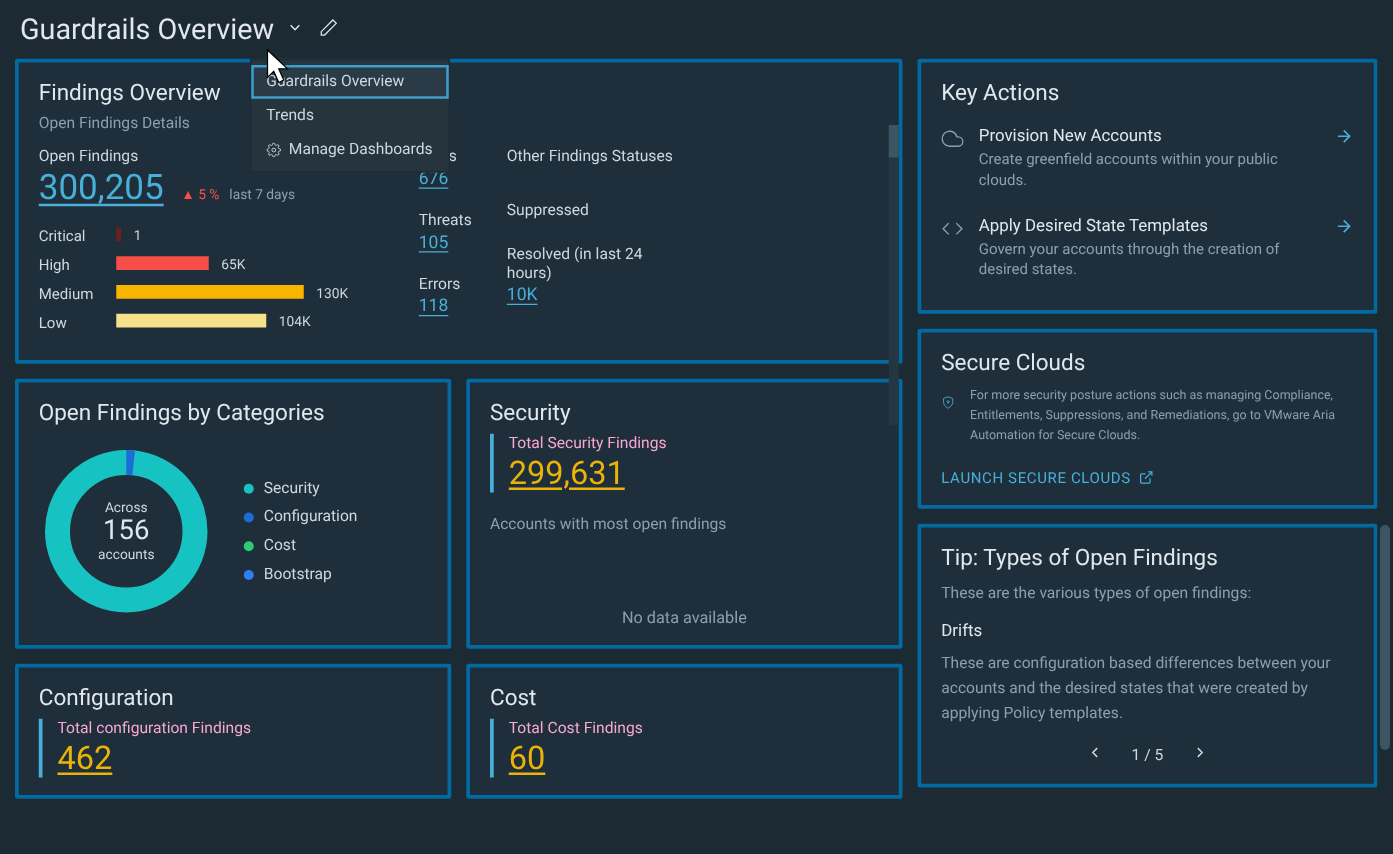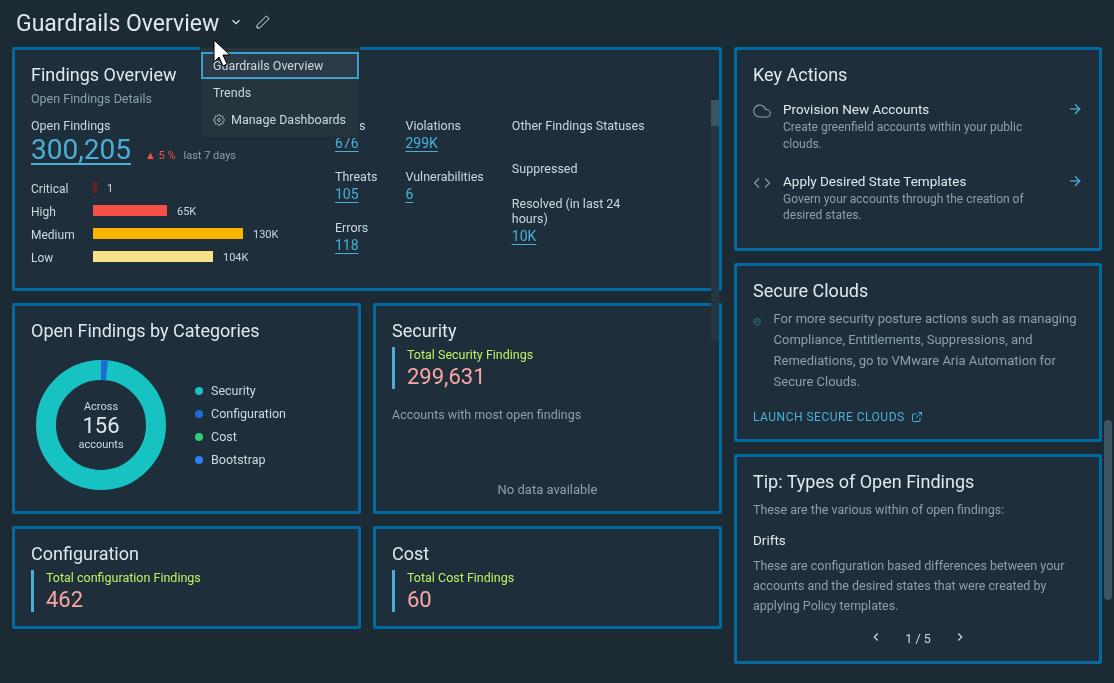--- a/index.html
+++ b/index.html
@@ -36,31 +36,31 @@
 .two-col{display:flex;gap:12px}
 .two-col .card{flex:1}
 .donut-wrap{display:flex;align-items:center;gap:24px;margin-top:14px}
 .donut{position:relative;width:140px;height:140px}
 .donut-center{position:absolute;top:50%;left:50%;transform:translate(-50%,-50%);text-align:center}
 .donut-center .label{font-size:11px;color:#cdd8df}
 .donut-center .num{font-size:22px;color:#e0e8ed}
 .legend{display:flex;flex-direction:column;gap:8px;font-size:12.5px;color:#cdd8df}
 .legend-item{display:flex;align-items:center;gap:8px}
 .dot{width:8px;height:8px;border-radius:50%;display:inline-block}
-.sec-title{font-size:12.5px;color:#bef264;margin-top:6px}
-.sec-val{font-size:22px;color:#fca5a5;text-underline-offset:3px;margin-top:2px}
+.sec-title{font-size:12.5px;color:#f9a8d4;margin-top:6px}
+.sec-val{font-size:26px;color:#eab308;text-decoration:underline;text-underline-offset:3px;margin-top:2px}
 .sec-sub{font-size:12.5px;color:#8aa0ad;margin-top:18px}
 .no-data{text-align:center;font-size:13px;color:#8aa0ad;margin-top:60px}
 .action-item{display:flex;align-items:flex-start;gap:12px;padding:10px 0;position:relative}
 .action-icon{width:18px;height:18px;flex-shrink:0;margin-top:1px}
 .action-text{flex:1}
 .action-title{font-size:13.5px;color:#e0e8ed}
 .action-desc{font-size:12px;color:#8aa0ad;margin-top:2px;line-height:1.4}
 .action-arrow{color:#49afd9;flex-shrink:0}
-.secure-desc{font-size:13px;color:#8aa0ad;line-height:1.6}
+.secure-desc{font-size:10px;color:#8aa0ad;line-height:1.6}
 .secure-link{font-size:12px;color:#49afd9;letter-spacing:0.5px;margin-top:18px;display:inline-flex;align-items:center;gap:6px;cursor:pointer}
 .tip-text{font-size:12.5px;color:#8aa0ad;line-height:1.6}
 .tip-subtitle{font-size:13.5px;color:#e0e8ed;margin:12px 0 8px}
 .pager{display:flex;justify-content:center;align-items:center;gap:22px;margin-top:14px;font-size:12.5px;color:#cdd8df}
 .pager-btn{background:none;border:none;color:#cdd8df;cursor:pointer;font-size:14px}
 .scrollbar-stub{position:absolute;right:2px;top:2px;bottom:2px;width:10px;background:#1b2a33}
 .scrollbar-thumb{position:absolute;right:2px;top:420px;width:8px;height:180px;background:#3d5463;border-radius:4px}
 .inner-scroll{position:absolute;right:0;top:50px;width:8px;height:240px;background:#243642}
 .inner-scroll-thumb{position:absolute;right:0;top:50px;width:8px;height:26px;background:#3d5463}
 .border-accent{border-left:3px solid #49afd9;padding-left:12px}
@@ -148,30 +148,20 @@
               </div>
             <div>
                 <div class="stat-label">Threats</div>
                 <div class="stat-value">105</div>
               </div>
             <div>
                 <div class="stat-label">Errors</div>
                 <div class="stat-value">118</div>
               </div>
           </div>
-          <div class="stat-col">
-            <div>
-                <div class="stat-label">Violations</div>
-                <div class="stat-value">299K</div>
-              </div>
-            <div>
-                <div class="stat-label">Vulnerabilities</div>
-                <div class="stat-value">6</div>
-              </div>
-          </div>
           <div class="stat-col" style="min-width:140px">
             <div class="other-status">Other Findings Statuses</div>
             <div>
                 <div class="stat-label">Suppressed</div>
               </div>
             <div>
                 <div class="stat-label" style="max-width:130px">Resolved (in last 24 hours)</div>
                 <div class="stat-value">10K</div>
               </div>
           </div>
@@ -289,21 +279,21 @@
         <svg width="12" height="12" viewBox="0 0 24 24" fill="none" stroke="#49afd9" stroke-width="2">
             <path d="M18 13v6a2 2 0 01-2 2H5a2 2 0 01-2-2V8a2 2 0 012-2h6"></path>
             <polyline points="15 3 21 3 21 9"></polyline>
             <line x1="10" y1="14" x2="21" y2="3"></line>
           </svg>
       </a>
     </div>
 
     <div class="card">
       <div class="card-title">Tip: Types of Open Findings</div>
-      <div class="tip-text" style="margin-top:8px">These are the various within of open findings:</div>
+      <div class="tip-text" style="margin-top:8px">These are the various types of open findings:</div>
       <div class="tip-subtitle">Drifts</div>
       <div class="tip-text">These are configuration based differences between your accounts and the desired states that were created by applying Policy templates.</div>
       <div class="pager">
         <button class="pager-btn">
           <svg width="14" height="14" viewBox="0 0 24 24" fill="none" stroke="#cdd8df" stroke-width="2">
               <polyline points="15 18 9 12 15 6"></polyline>
             </svg>
         </button>
         <span>1 / 5</span>
         <button class="pager-btn">

